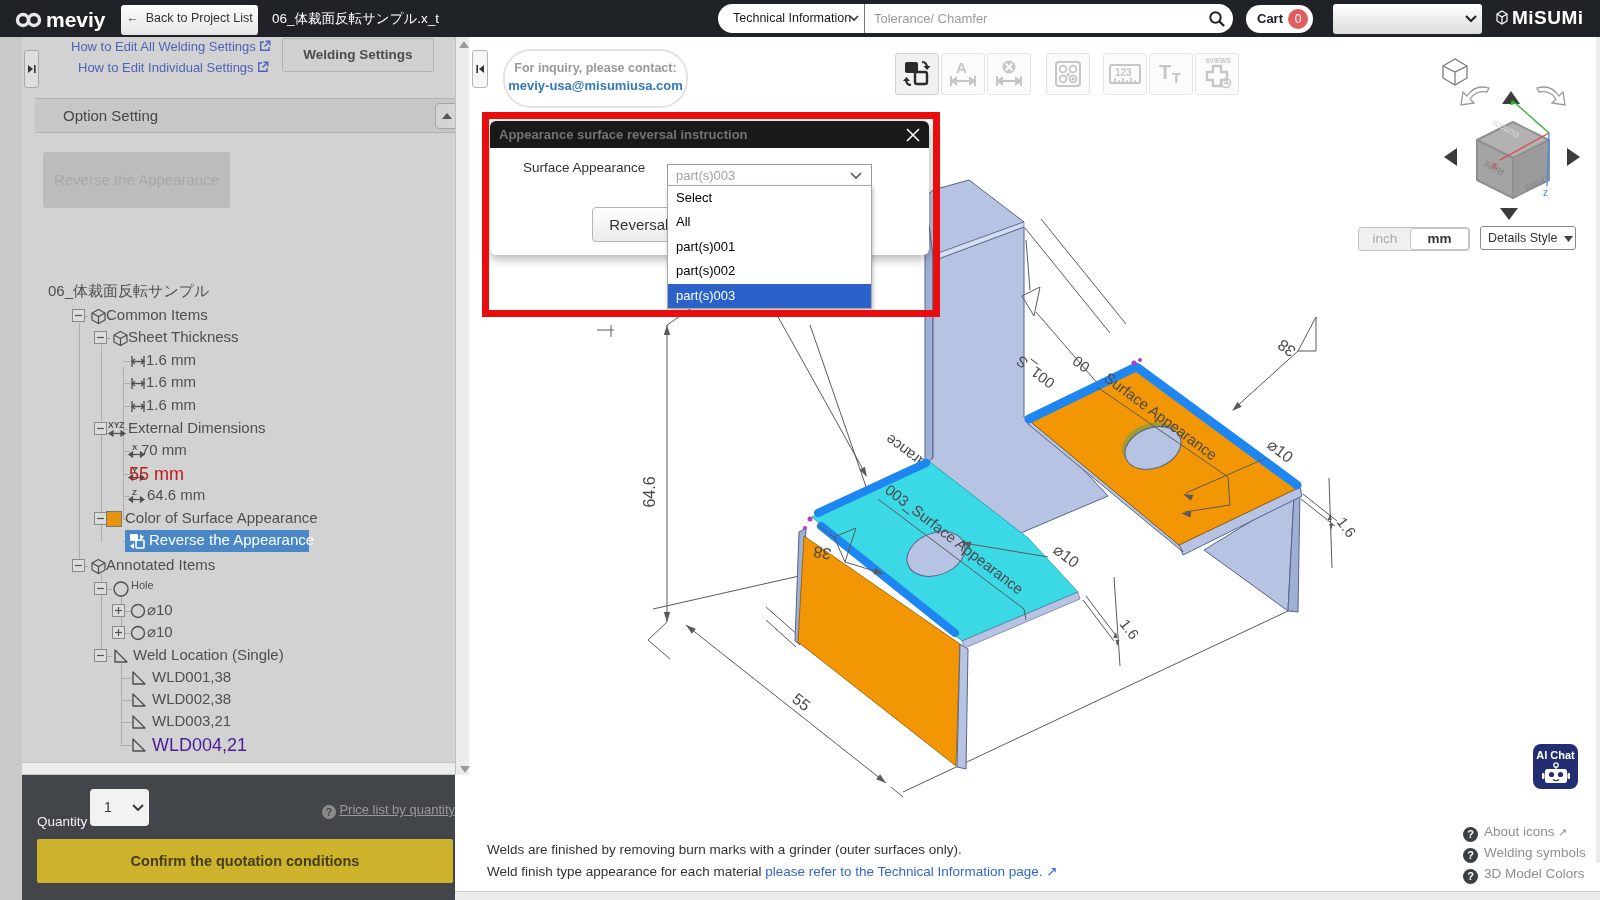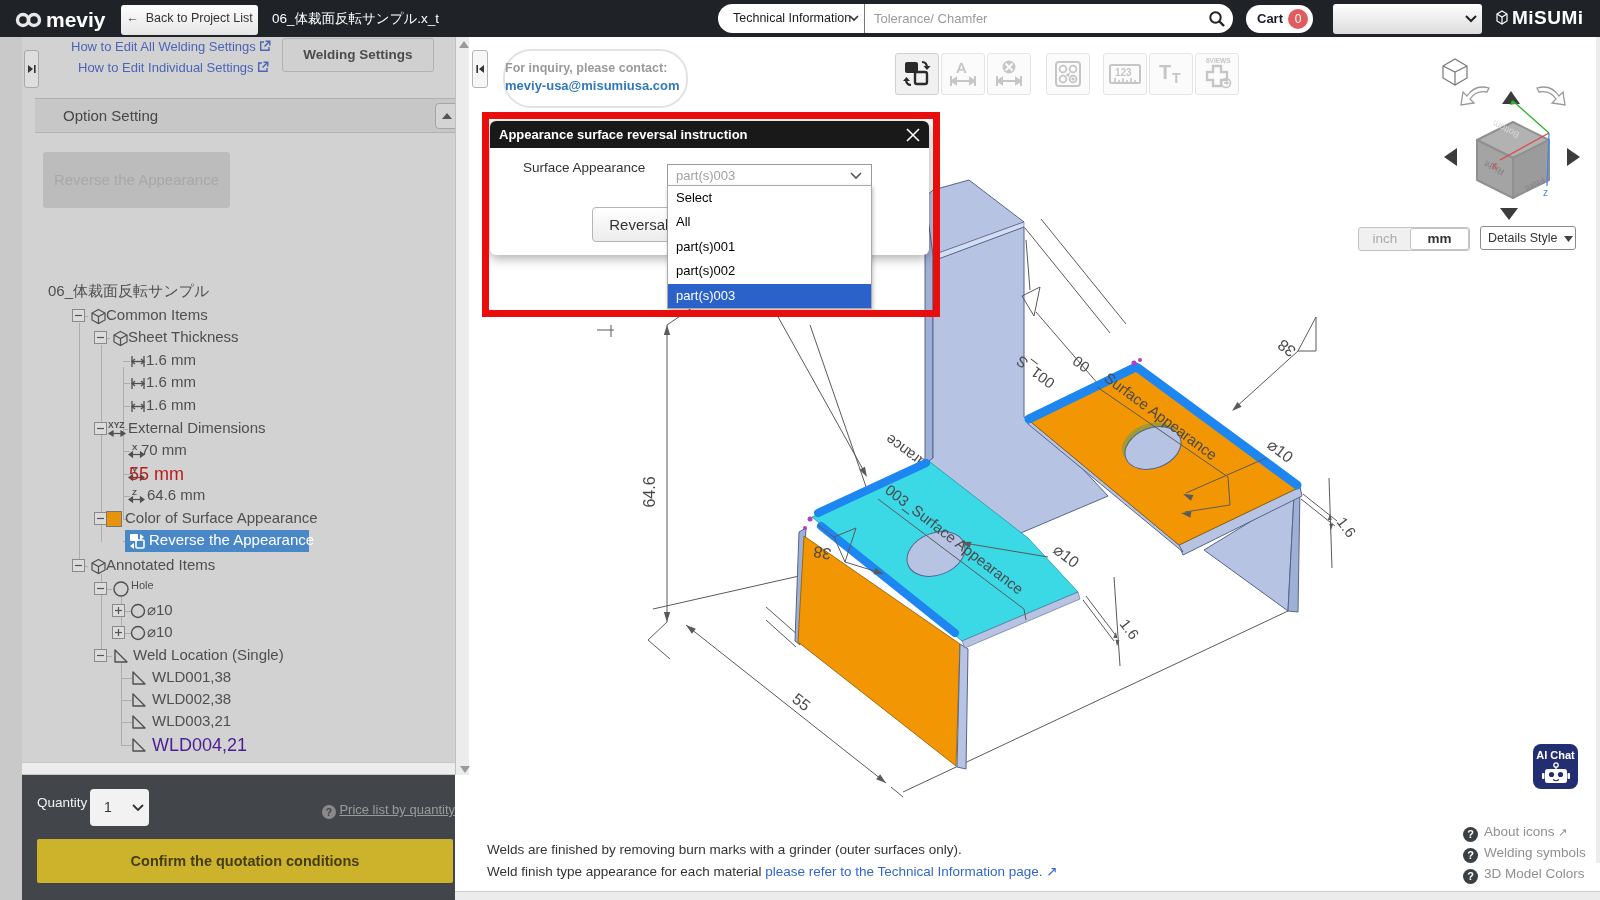--- a/index.html
+++ b/index.html
@@ -27,47 +27,47 @@
 .sechdr{position:absolute;left:13px;width:433px;height:33px;background:#c7c7c7;border-top:1px solid #b2b2b2;border-bottom:1px solid #b2b2b2;}
 .sechdr .t{position:absolute;left:28px;top:0;line-height:33px;font-size:15px;color:#474747;}
 .sechdr .cbtn{position:absolute;right:9px;top:4px;width:22px;height:24px;background:#d4d4d4;border:1px solid #a5a5a5;border-radius:4px;}
 .sechdr .cbtn:after{content:"";position:absolute;left:6px;top:9px;border-left:5px solid transparent;border-right:5px solid transparent;border-bottom:6px solid #555;}
 #revbtn{position:absolute;left:21px;top:115px;width:187px;height:56px;background:#bcbcbc;border-radius:3px;font-size:15px;color:#a8a8a8;text-align:center;line-height:56px;}
 .trow{position:absolute;font-size:15px;color:#4f4f4f;white-space:nowrap;}
 .tline{position:absolute;background:#adadad;}
 #vscroll{position:absolute;left:433px;top:0;width:13px;height:738px;background:#ececec;border-left:1px solid #c0c0c0;}
 #hstrip{position:absolute;left:0px;top:725px;width:433px;height:11px;background:#ececec;border-top:1px solid #c6c6c6;border-bottom:1px solid #c6c6c6;}
 #dbar{position:absolute;left:0;top:738px;width:433px;height:125px;background:#42464b;}
-#dbar .q{position:absolute;left:15px;top:20px;color:#f2f2f2;font-size:13.5px;}
+#dbar .q{position:absolute;left:15px;top:39px;color:#f2f2f2;font-size:13.5px;}
 #qtysel{position:absolute;left:68px;top:14px;width:59px;height:37px;background:#f2f2f2;border-radius:4px;font-size:14px;color:#333;}
 #pricelink{position:absolute;right:0px;top:27px;color:#9a9a9a;font-size:13px;}
 #confirm{position:absolute;left:15px;top:64px;width:416px;height:44px;background:#cdb32b;border-radius:2px;color:#453d11;font-size:14.5px;font-weight:bold;text-align:center;line-height:44px;}
 
 #canvas{position:absolute;left:455px;top:37px;width:1145px;height:863px;background:#fff;}
 #ctoggle{position:absolute;left:17px;top:13px;width:14px;height:36px;background:#f7f7f7;border:1px solid #b5b5b5;border-radius:3px;}
-#pill{position:absolute;left:48px;top:12px;width:181px;height:55px;border:2px solid #e2e2e2;border-radius:28px;background:#fff;}
+#pill{position:absolute;left:48px;top:12px;width:181px;height:55px;border:2px solid #e2e2e2;border-radius:28px;background:#fff;text-align:center;}
 #pill .l1{margin-top:10px;font-size:12.5px;font-weight:bold;color:#9a9a9a;}
 #pill .l2{margin-top:3px;font-size:13px;font-weight:bold;color:#3179ba;}
 .tbtn{position:absolute;top:16px;width:42px;height:40px;background:#fbfbfb;border:1px solid #e4e4e4;border-radius:3px;}
 .tbtn.active{background:#f1f1f1;border-color:#d0d0d0;}
 #notes{position:absolute;left:32px;top:802px;font-size:13.5px;color:#333;line-height:22px;}
 #notes a{color:#3366cc;text-decoration:none;}
 #aichat{position:absolute;left:1078px;top:707px;width:45px;height:45px;background:#232e72;border-radius:8px;text-align:center;}
 #aichat .t{color:#fff;font-weight:bold;font-size:11px;margin-top:5px;}
 .helprow{position:absolute;left:1008px;font-size:13.5px;color:#8f8f8f;white-space:nowrap;}
 .helprow .qm{display:inline-block;width:15px;height:15px;border-radius:8px;background:#3a3f44;color:#fff;font-size:11px;font-weight:bold;text-align:center;line-height:15px;vertical-align:-2px;margin-right:6px;}
 #bstrip{position:absolute;left:0;top:854px;width:1145px;height:9px;background:#ececec;border-top:1px solid #ccc;}
 #inchmm{position:absolute;left:903px;top:190px;width:110px;height:22px;background:#f0f0f0;border:1px solid #c2c2c2;border-radius:3px;}
 #inchmm .inch{position:absolute;left:0;width:52px;text-align:center;line-height:22px;font-size:13.5px;color:#aaa;}
 #inchmm .mm{position:absolute;left:51px;top:0px;width:57px;height:20px;border:1px solid #c6c6c6;border-radius:3px;background:#fff;text-align:center;line-height:20px;font-size:13.5px;font-weight:bold;color:#333;}
 #dstyle{position:absolute;left:1025px;top:189px;width:94px;height:22px;background:#fff;border:1px solid #8a8a8a;border-radius:3px;font-size:12.5px;color:#333;text-align:left;line-height:22px;}
 
 #modal{position:absolute;left:490px;top:121px;width:439px;height:134px;background:#fff;border-radius:6px;box-shadow:0 3px 12px rgba(0,0,0,0.35);}
 #modal .mhdr{position:absolute;left:0;top:0;width:439px;height:27px;background:#191919;border-radius:6px 6px 0 0;}
-#modal .mhdr .t{position:absolute;left:9px;top:0;line-height:27px;color:#ffffff;font-size:13px;font-weight:bold;}
+#modal .mhdr .t{position:absolute;left:9px;top:0;line-height:27px;color:#737373;font-size:13px;font-weight:bold;}
 #modal .lbl{position:absolute;left:33px;top:39px;font-size:13.5px;color:#333;}
 #msel{position:absolute;left:177px;top:43px;width:203px;height:21px;border:1px solid #999;background:#fff;font-size:13px;color:#a0a0a0;line-height:21px;}
 #mbtn{position:absolute;left:102px;top:86px;width:160px;height:33px;background:linear-gradient(#fff,#ececec);border:1px solid #b5b5b5;border-radius:4px;font-size:15px;color:#333;text-align:center;line-height:33px;}
 #ddlist{position:absolute;left:667px;top:185px;width:203px;height:122px;background:#fff;border:1px solid #a9a9a9;box-shadow:1px 2px 4px rgba(0,0,0,0.25);font-size:13px;color:#000;}
 #ddlist .it{position:absolute;left:0;width:203px;height:24px;line-height:24px;}
 #ddlist .it span{margin-left:8px;}
 #ddlist .sel{background:#2a62c9;color:#fff;}
 #redbox{position:absolute;left:482px;top:112px;width:458px;height:205px;border:7px solid #e90d0d;box-sizing:border-box;}
 </style></head>
 <body>

